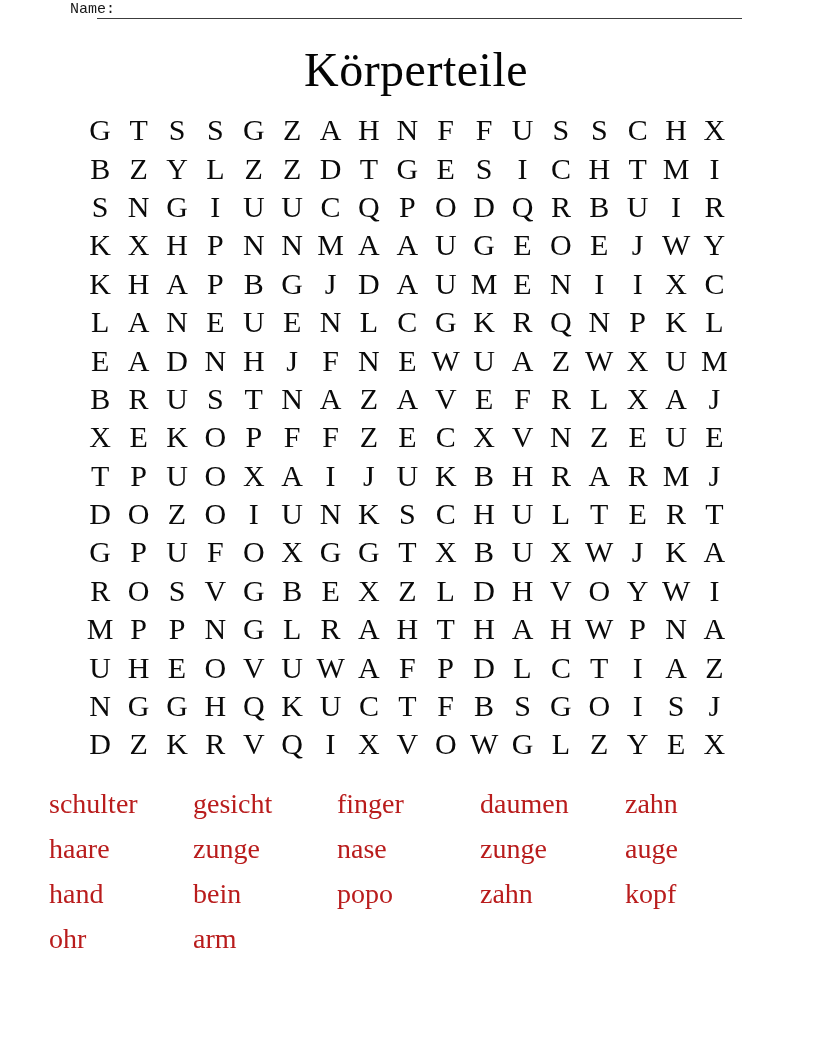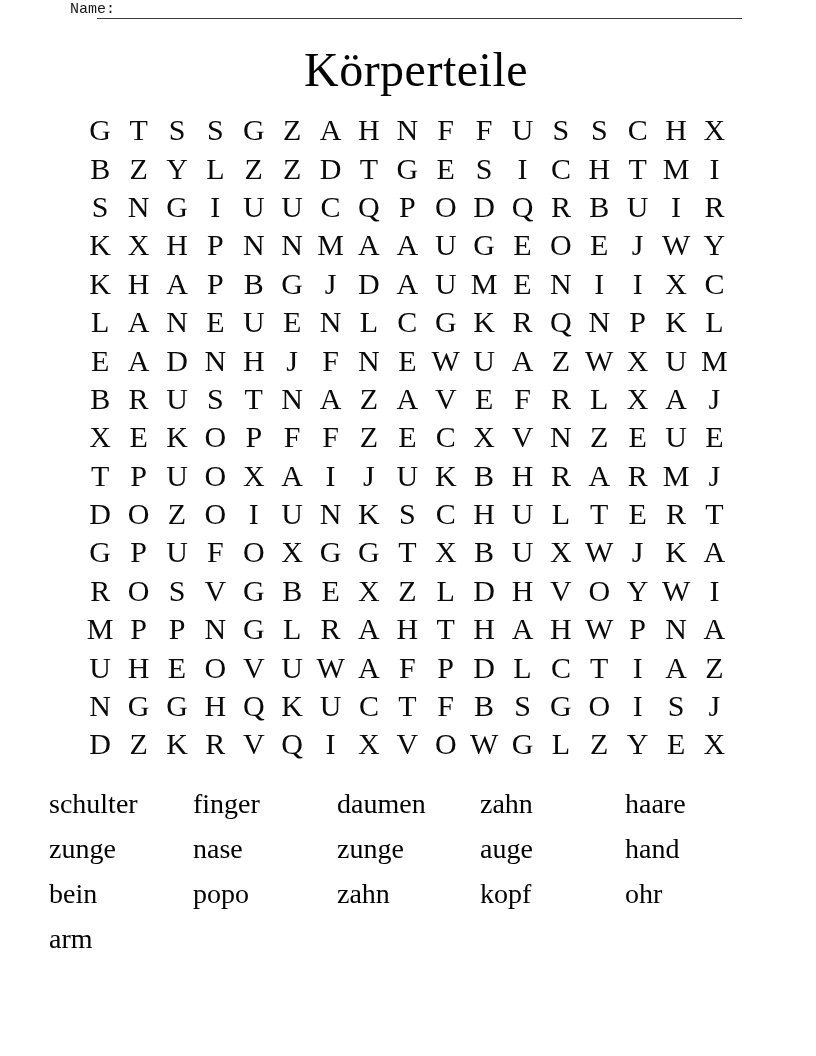--- a/index.html
+++ b/index.html
@@ -76,21 +76,21 @@
     top: 781px;
     display: grid;
     grid-template-columns: 144px 144px 143px 145px 140px;
     grid-auto-rows: 45px;
   }
   .words .word {
     display: flex;
     align-items: center;
     font-family: "Liberation Serif", serif;
     font-size: 28px;
-    color: #000000;
+    color: #b91c1c;
     line-height: 1;
     white-space: nowrap;
   }
 </style>
 </head>
 <body>
 
 <div class="name-row">
   <span>Name:</span>
 </div>
@@ -385,20 +385,21 @@
     <span class="cell">G</span>
     <span class="cell">L</span>
     <span class="cell">Z</span>
     <span class="cell">Y</span>
     <span class="cell">E</span>
     <span class="cell">X</span>
   </div>
 
 <div class="words">
     <div class="word">schulter</div>
+    <div class="word">gesicht</div>
     <div class="word">finger</div>
     <div class="word">daumen</div>
     <div class="word">zahn</div>
     <div class="word">haare</div>
     <div class="word">zunge</div>
     <div class="word">nase</div>
     <div class="word">zunge</div>
     <div class="word">auge</div>
     <div class="word">hand</div>
     <div class="word">bein</div>

